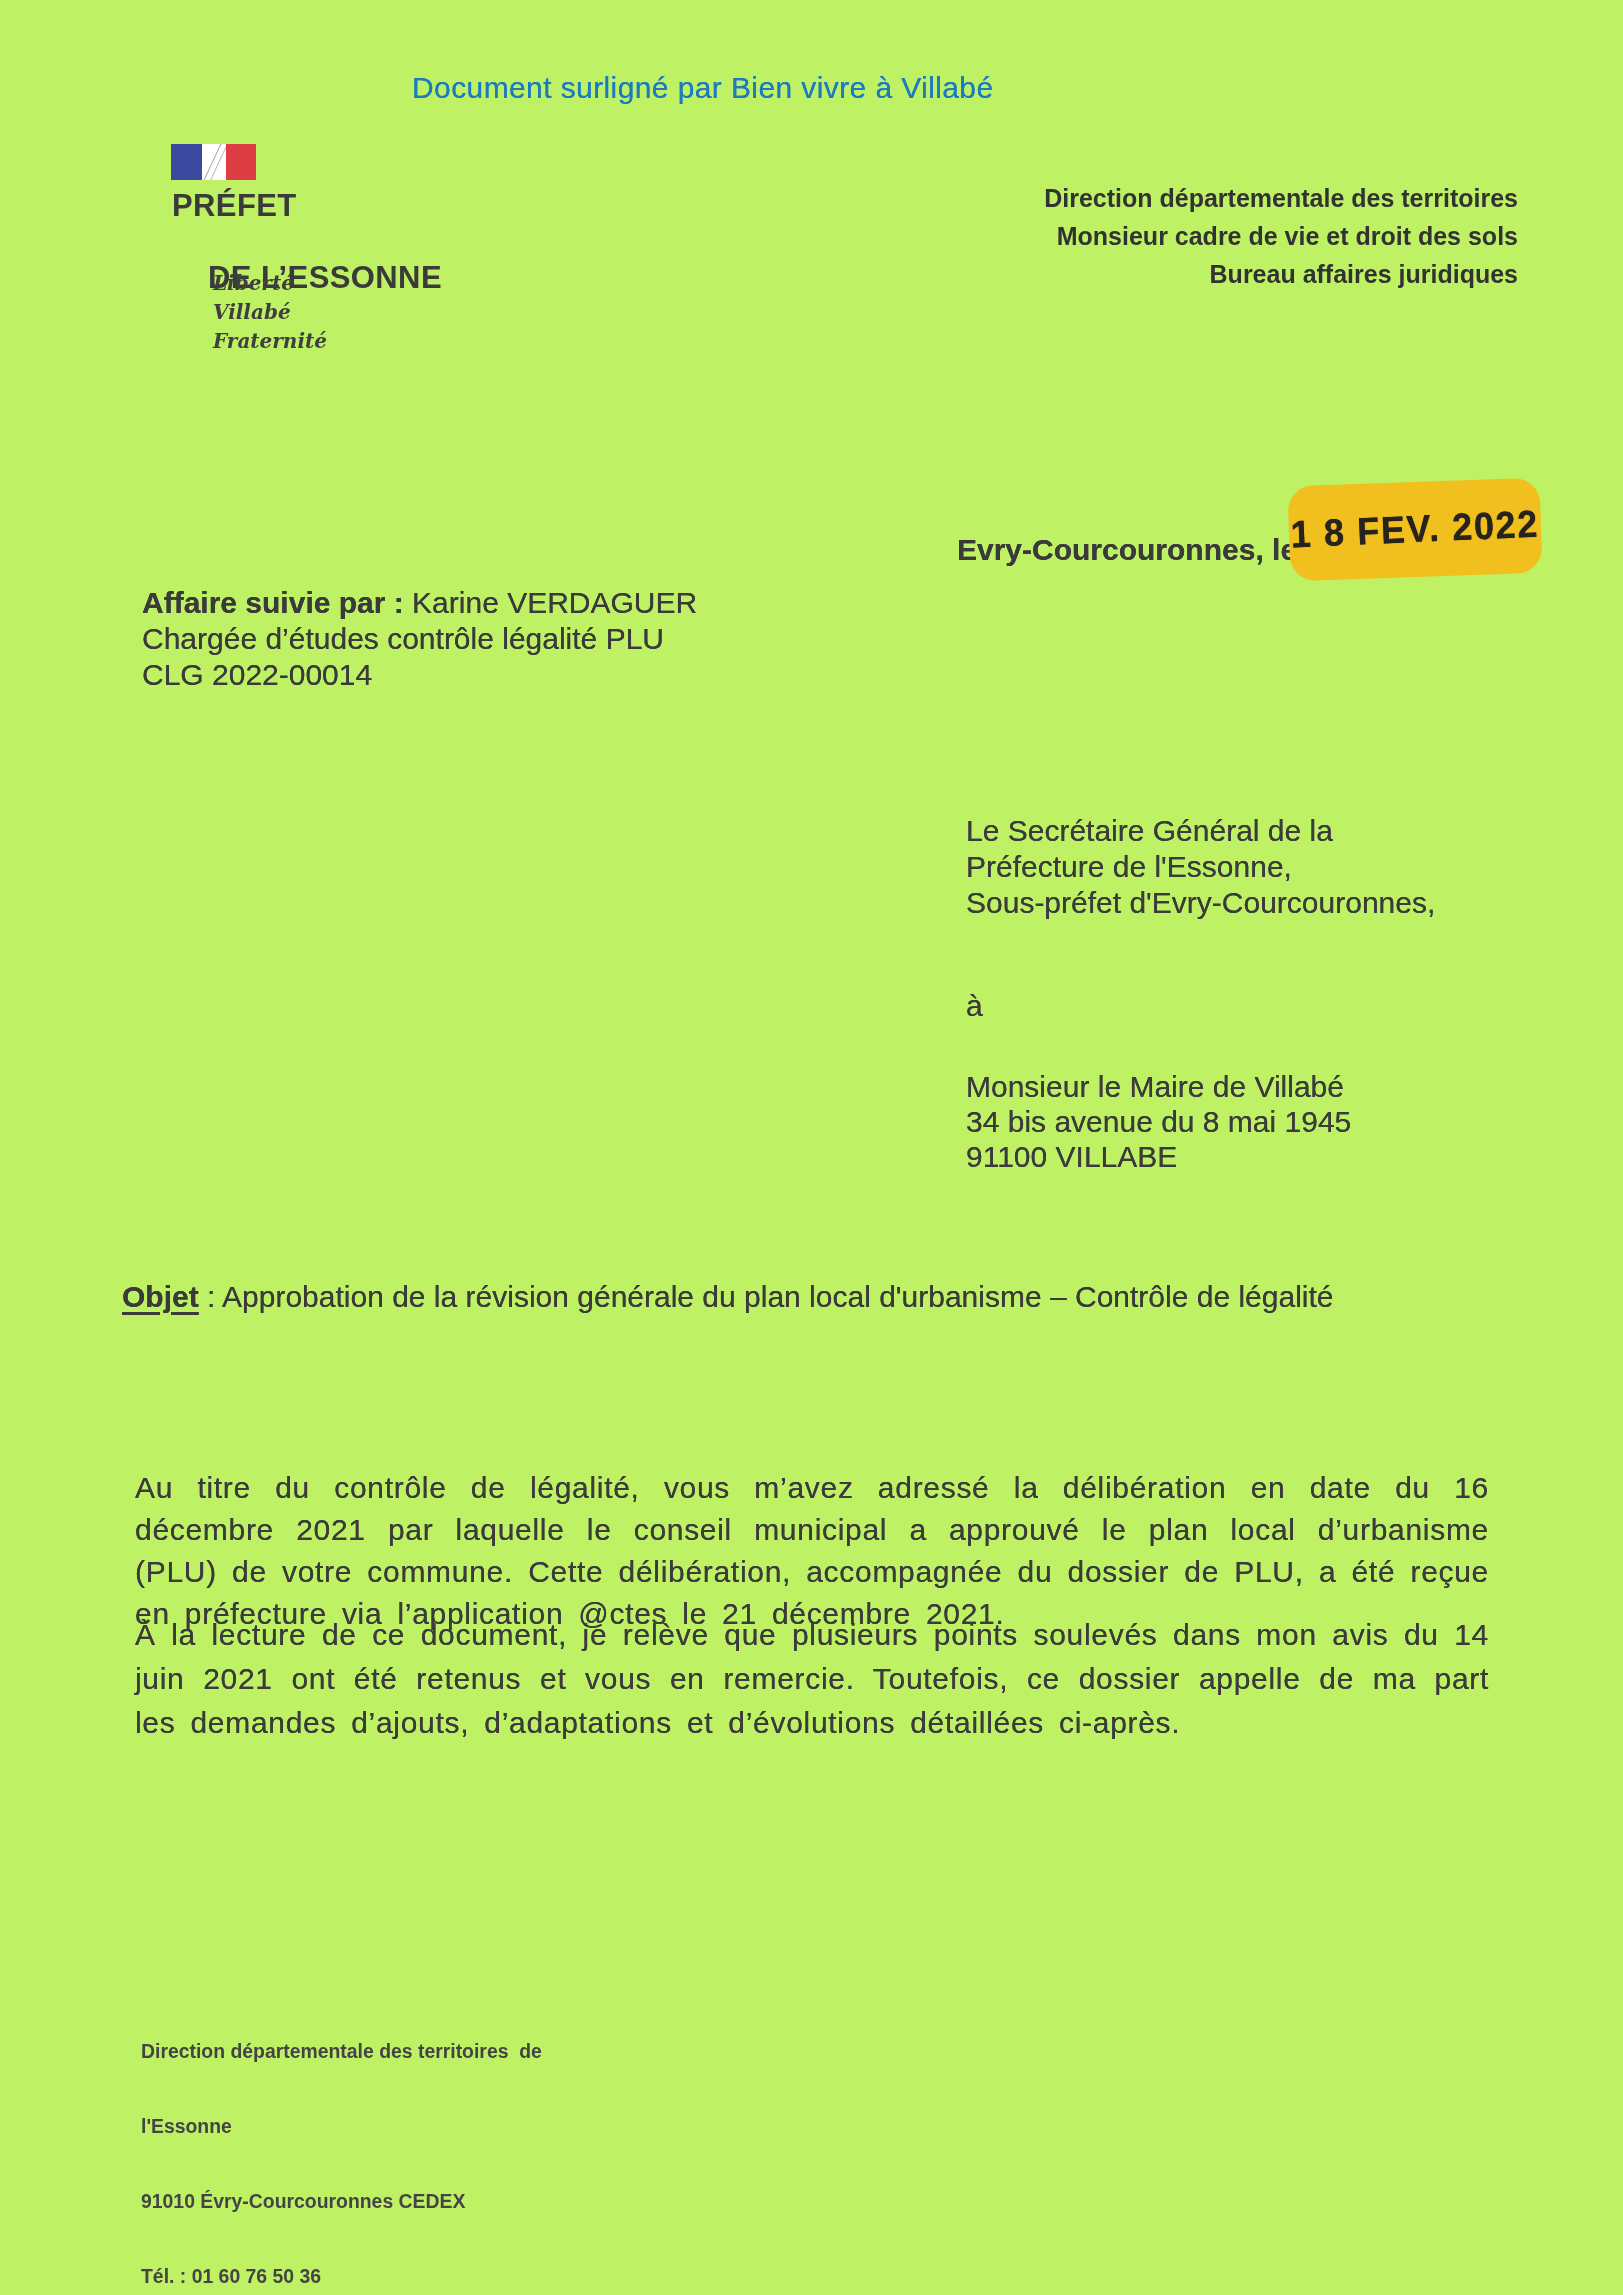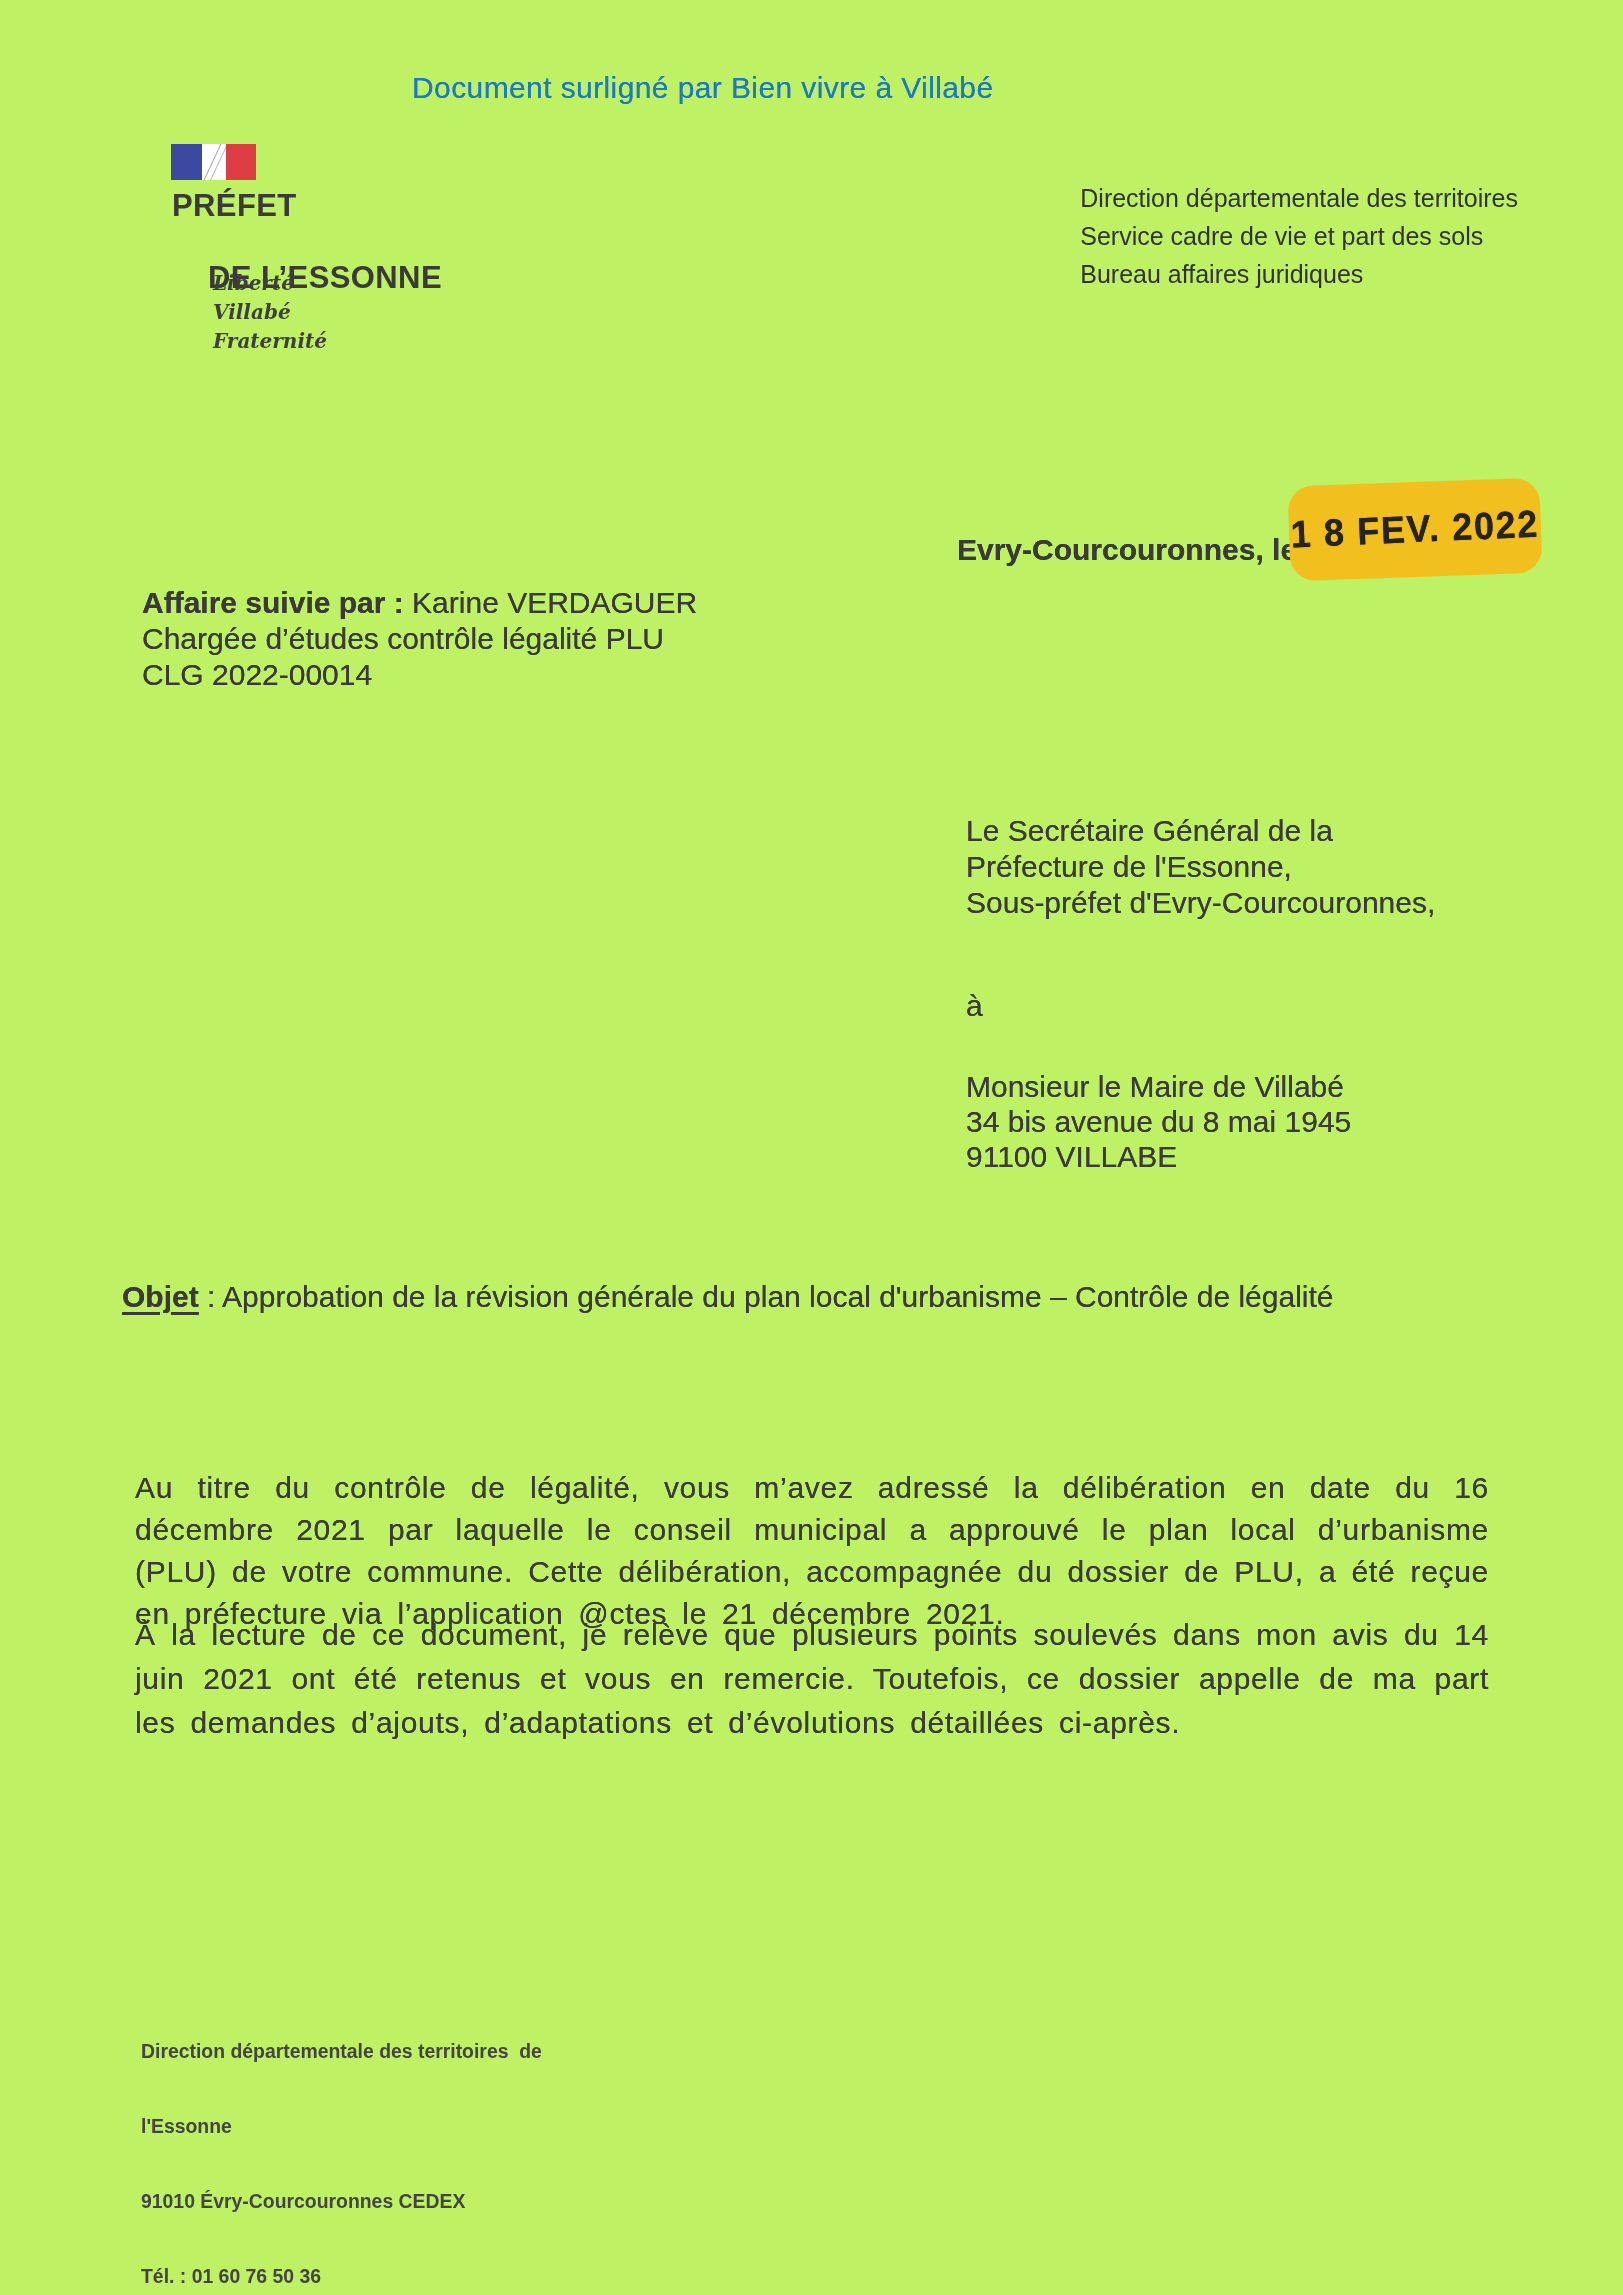--- a/index.html
+++ b/index.html
@@ -34,21 +34,21 @@
   }
   .motto{
     position:absolute; left:173px; top:269px;
     font-family:"DejaVu Serif", serif; font-style:italic; font-weight:700;
     font-size:20px; line-height:29px; color:#3f3f3f;margin-left:40px;
   }
 
   
   .header-right{
     position:absolute; right:105px; top:179px;
-    text-align:left; font-weight:400; font-size:25px; line-height:38px;
+    text-align:right; font-weight:700; font-size:25px; line-height:38px;
     color:#323232;
   }
 
   
   .dateline{
     position:absolute; left:957px; top:533px;
     font-size:30px; font-weight:700; color:#3a3a3a;
   }
   .stamp{
     position:absolute; left:1289px; top:482px; width:252px; height:95px;
@@ -116,21 +116,21 @@
   </div>
 
   <div class="motto">
     <div>Liberté</div>
     <div>Villabé</div>
     <div>Fraternité</div>
   </div>
 
   <div class="header-right">
     <div>Direction départementale des territoires</div>
-    <div>Service cadre de vie et part des sols</div>
+    <div>Monsieur cadre de vie et droit des sols</div>
     <div>Bureau affaires juridiques</div>
   </div>
 
   <div class="dateline txt">Evry-Courcouronnes, le</div>
 
   <div class="stamp">
     <span class="stamp-text">1 8 FEV. 2022</span>
   </div>
 
   <div class="ref-block txt">

